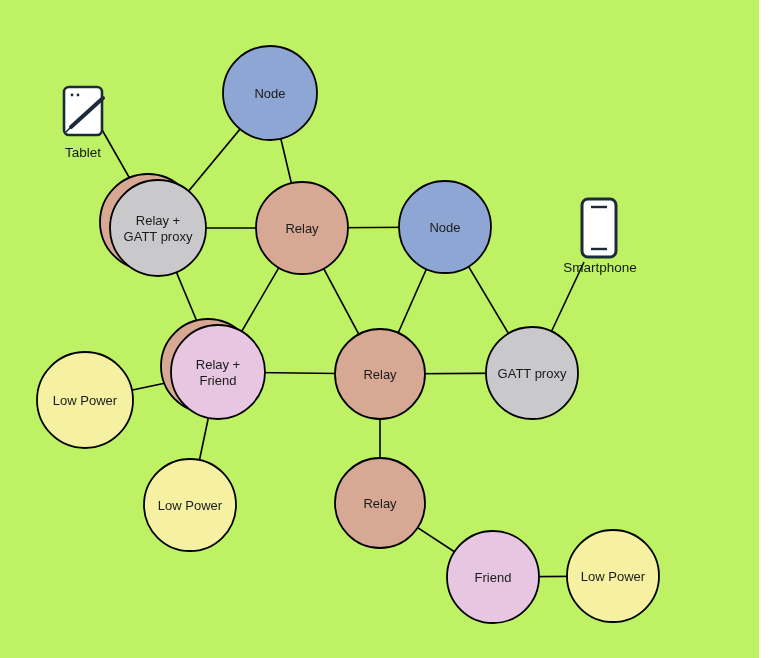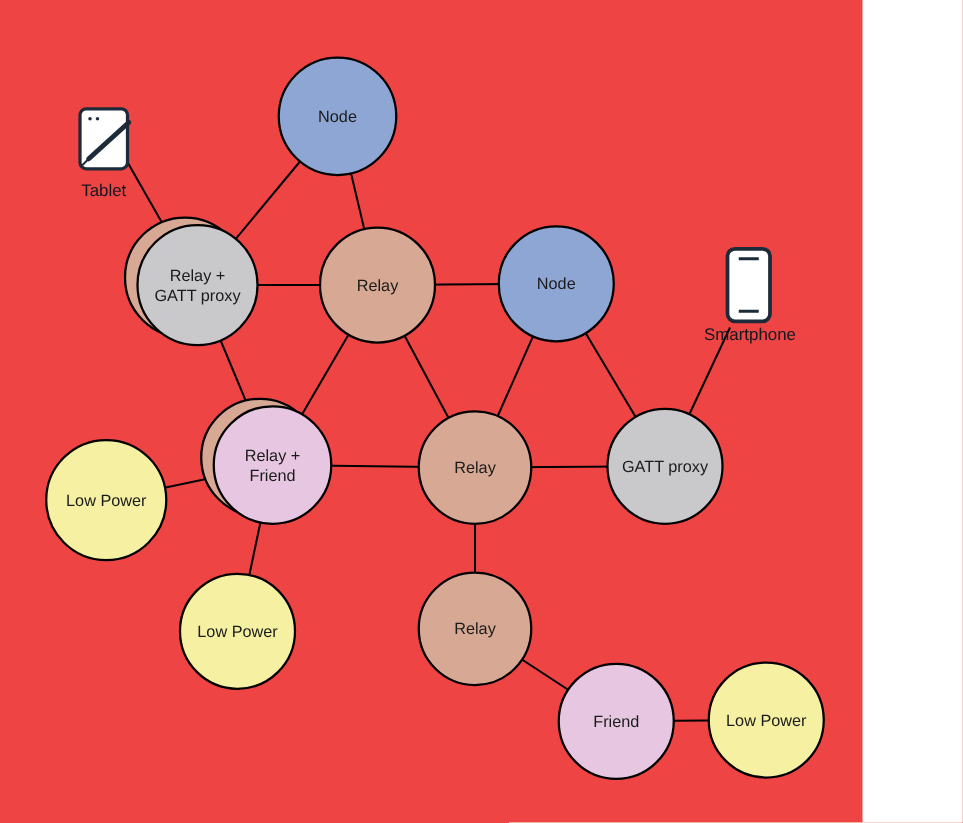--- a/index.html
+++ b/index.html
@@ -2,23 +2,23 @@
 <html><head>
 <meta charset="utf-8">
 <style>
   html, body {
     margin: 0;
     padding: 0;
     background: #ffffff;
   }
   .canvas {
     position: relative;
-    width: 690px;
+    width: 759px;
     height: 658px;
-    background: #ef4444;
+    background: #bef264;
     overflow: hidden;
   }
   svg { display: block; }
   .node-label {
     font-family: "Liberation Sans", sans-serif;
     font-size: 13px;
     fill: #1b1b1b;
   }
   .device-label {
     font-family: "Liberation Sans", sans-serif;

